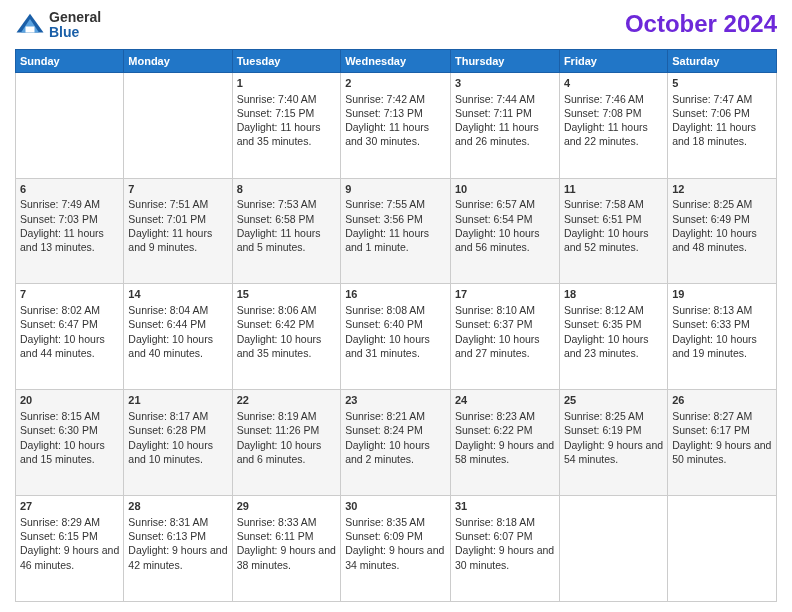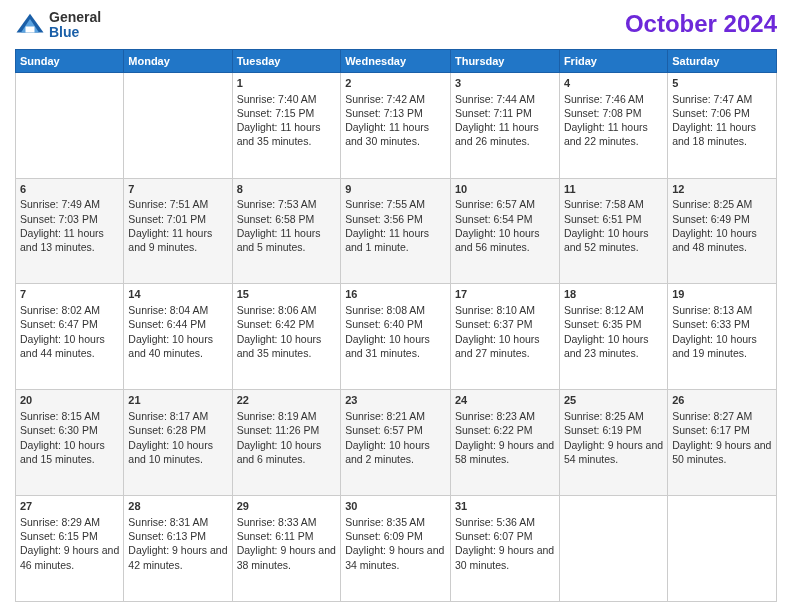--- a/index.html
+++ b/index.html
@@ -270,21 +270,21 @@
           </td>
           <td>
             <span class="day-num">22</span>
             <div>Sunrise: 8:19 AM</div>
             <div>Sunset: 11:26 PM</div>
             <div>Daylight: 10 hours and 6 minutes.</div>
           </td>
           <td>
             <span class="day-num">23</span>
             <div>Sunrise: 8:21 AM</div>
-            <div>Sunset: 6:57 PM</div>
+            <div>Sunset: 8:24 PM</div>
             <div>Daylight: 10 hours and 2 minutes.</div>
           </td>
           <td>
             <span class="day-num">24</span>
             <div>Sunrise: 8:23 AM</div>
             <div>Sunset: 6:22 PM</div>
             <div>Daylight: 9 hours and 58 minutes.</div>
           </td>
           <td>
             <span class="day-num">25</span>
@@ -319,21 +319,21 @@
             <div>Daylight: 9 hours and 38 minutes.</div>
           </td>
           <td>
             <span class="day-num">30</span>
             <div>Sunrise: 8:35 AM</div>
             <div>Sunset: 6:09 PM</div>
             <div>Daylight: 9 hours and 34 minutes.</div>
           </td>
           <td>
             <span class="day-num">31</span>
-            <div>Sunrise: 5:36 AM</div>
+            <div>Sunrise: 8:18 AM</div>
             <div>Sunset: 6:07 PM</div>
             <div>Daylight: 9 hours and 30 minutes.</div>
           </td>
           <td class="empty"></td>
           <td class="empty"></td>
         </tr>
       </tbody>
   </table>
 </div>
 

